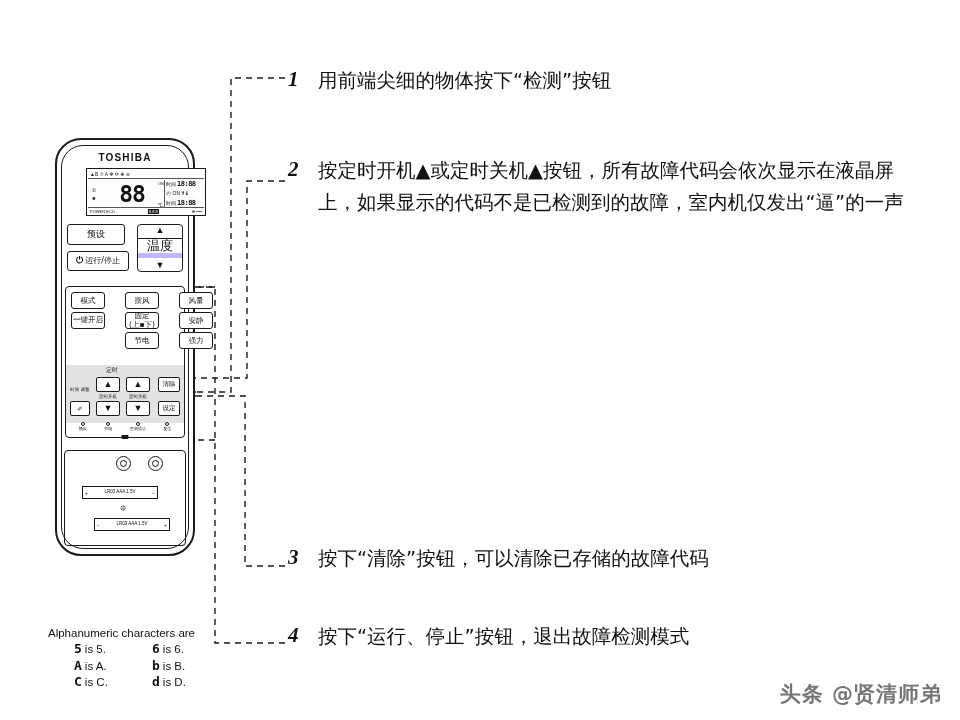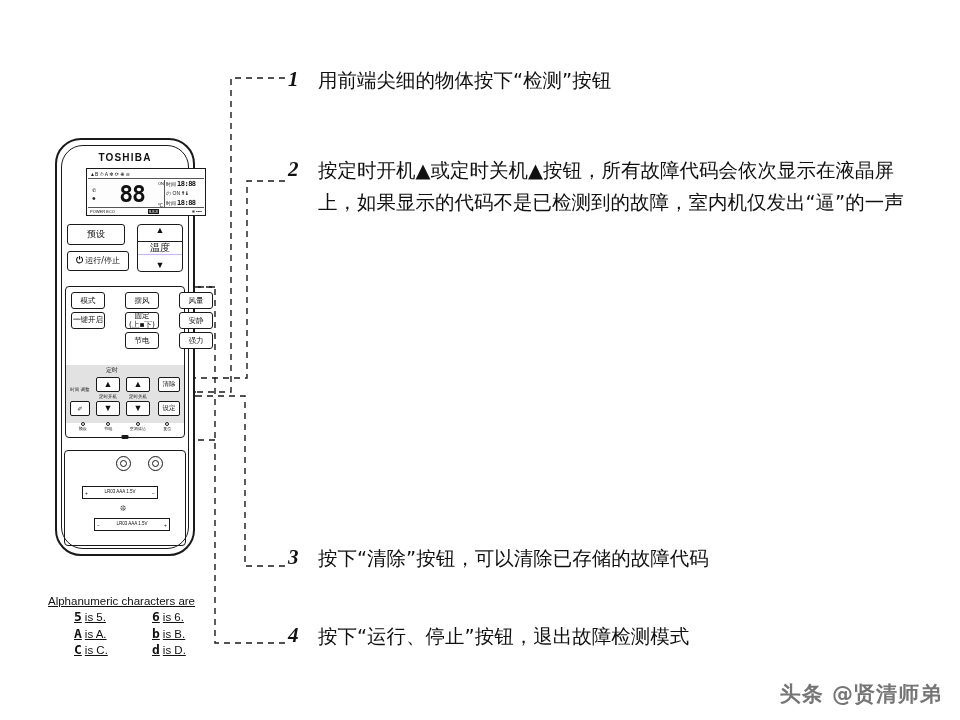--- a/index.html
+++ b/index.html
@@ -219,23 +219,23 @@
     border-radius: 4px;
     box-sizing: border-box;
     display: flex;
     flex-direction: column;
     align-items: center;
     justify-content: space-between;
     padding: 1px 0;
   }
   .temp-arrow { font-size: 9px; line-height: 1; }
   .temp-label {
-    font-size: 10px;
+    font-size: 13px;
     border-top: 1px solid #1a1a1a;
-    border-bottom: 1px solid #c4b5fd;
+    border-bottom: 5px solid #c4b5fd;
     width: 100%;
     text-align: center;
     line-height: 1.15;
   }
 
   
   .zone-lower {
     position: absolute;
     left: 10px;
     top: 148px;
@@ -418,27 +418,26 @@
 
   #step-1 { left: 288px; top: 65px; }
   #step-2 { left: 288px; top: 155px; }
   #step-3 { left: 288px; top: 543px; }
   #step-4 { left: 288px; top: 621px; }
 
   
   #checkcode-legend {
     position: absolute;
     left: 48px;
-    top: 594px;
+    top: 626px;
     width: 200px;
     font-family: "Liberation Sans", sans-serif;
     font-size: 11.5px;
     line-height: 1.33;
     color: #111;
-    text-decoration: underline;
   }
   .legend-grid {
     margin-top: 1px;
     margin-left: 26px;
     display: grid;
     grid-template-columns: 78px 78px;
     row-gap: 1px;
   }
   .legend-cell { display: flex; align-items: baseline; gap: 3px; white-space: nowrap; }
   .seg-char {

